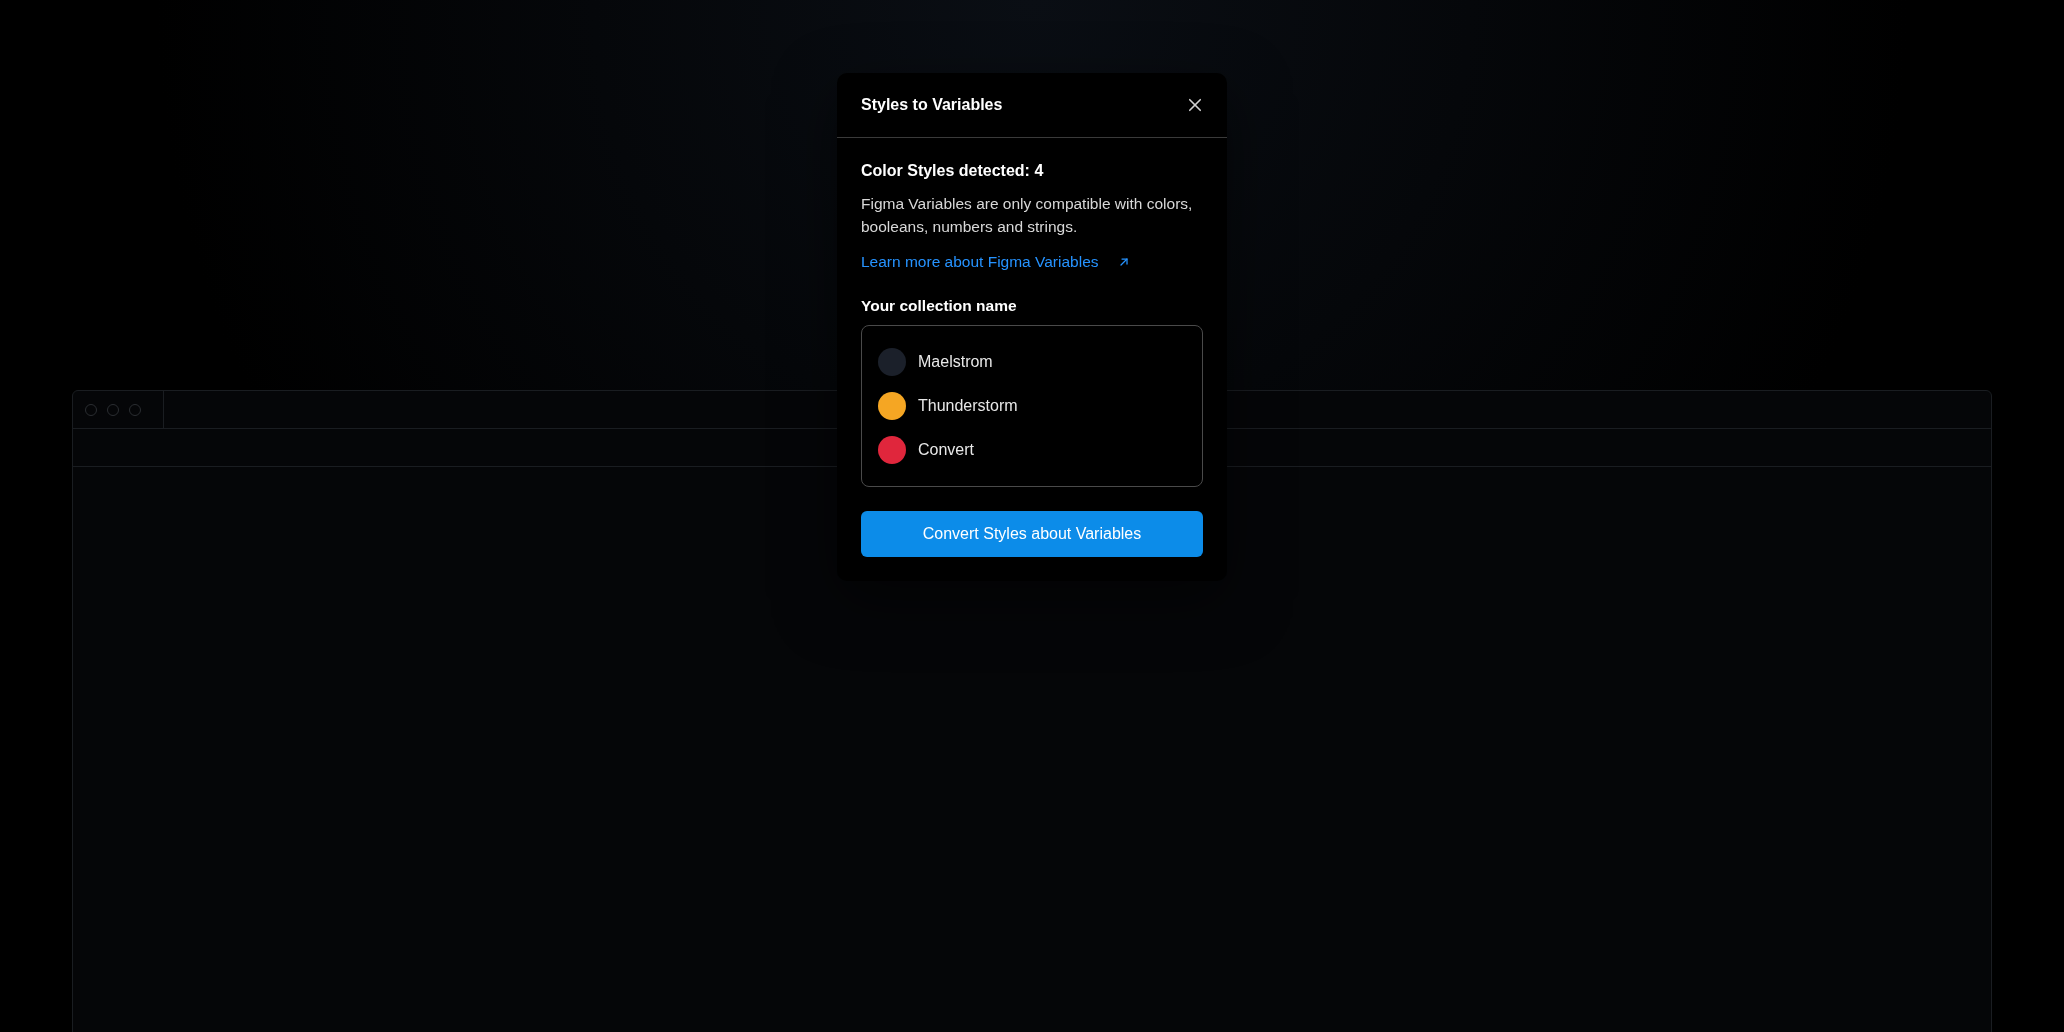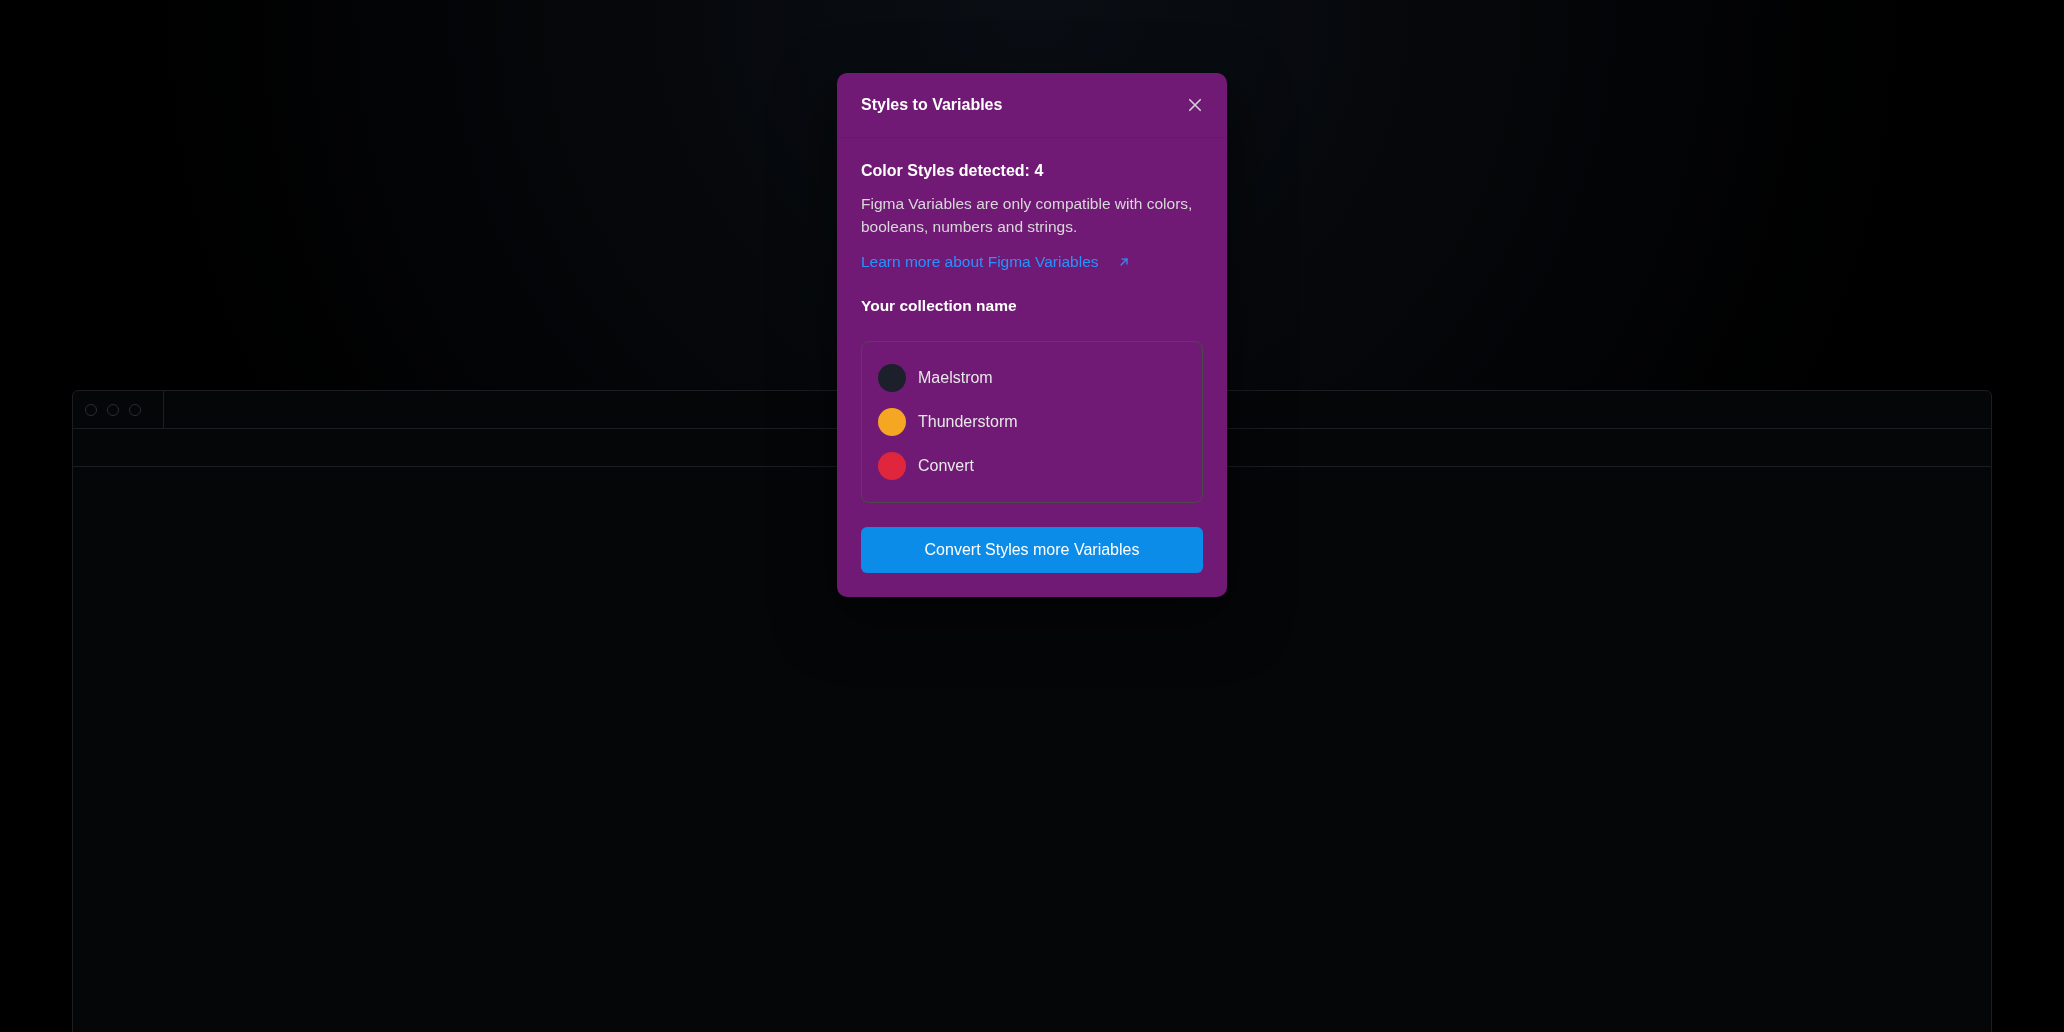--- a/index.html
+++ b/index.html
@@ -74,21 +74,21 @@
     .bg-col-mid {
       flex: 1;
     }
     
     .dialog {
       position: absolute;
       top: 73px;
       left: 50%;
       transform: translateX(-50%);
       width: 390px;
-      background: #701a75;
+      background: #000000;
       border-radius: 10px;
       box-shadow: 0 20px 60px rgba(0,0,0,0.5);
       overflow: hidden;
     }
     .dialog-header {
       display: flex;
       align-items: center;
       justify-content: space-between;
       padding: 18px 18px 18px 24px;
       border-bottom: 1px solid #3a3a3a;
@@ -137,21 +137,21 @@
       margin-bottom: 26px;
     }
     .learn-more svg {
       width: 12px;
       height: 12px;
     }
     .input-label {
       color: #ffffff;
       font-size: 15.5px;
       font-weight: 600;
-      margin-bottom: 26px;
+      margin-bottom: 10px;
     }
     .text-input {
       width: 100%;
       height: 48px;
       background: #2c2c2c;
       border: 1px solid #4a4a4a;
       border-radius: 6px;
       padding: 0 12px;
       color: #ffffff;
       font-size: 15.5px;
@@ -254,15 +254,15 @@
       <div class="color-item">
         <div class="color-swatch" style="background:#f5a623"></div>
         <div class="color-name">Thunderstorm</div>
       </div>
       <div class="color-item">
         <div class="color-swatch" style="background:#e0263c"></div>
         <div class="color-name">Convert</div>
       </div>
     </div>
 
-    <button class="convert-btn">Convert Styles more Variables</button>
+    <button class="convert-btn">Convert Styles about Variables</button>
   </div>
 </div>
 
 </body></html>

